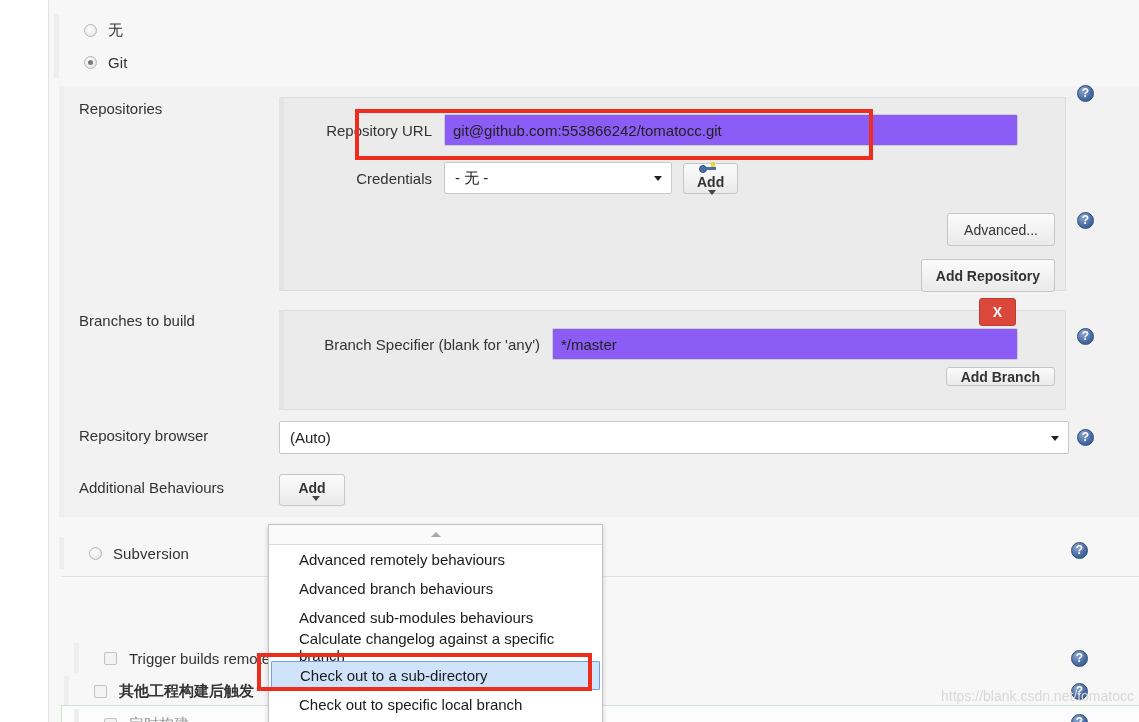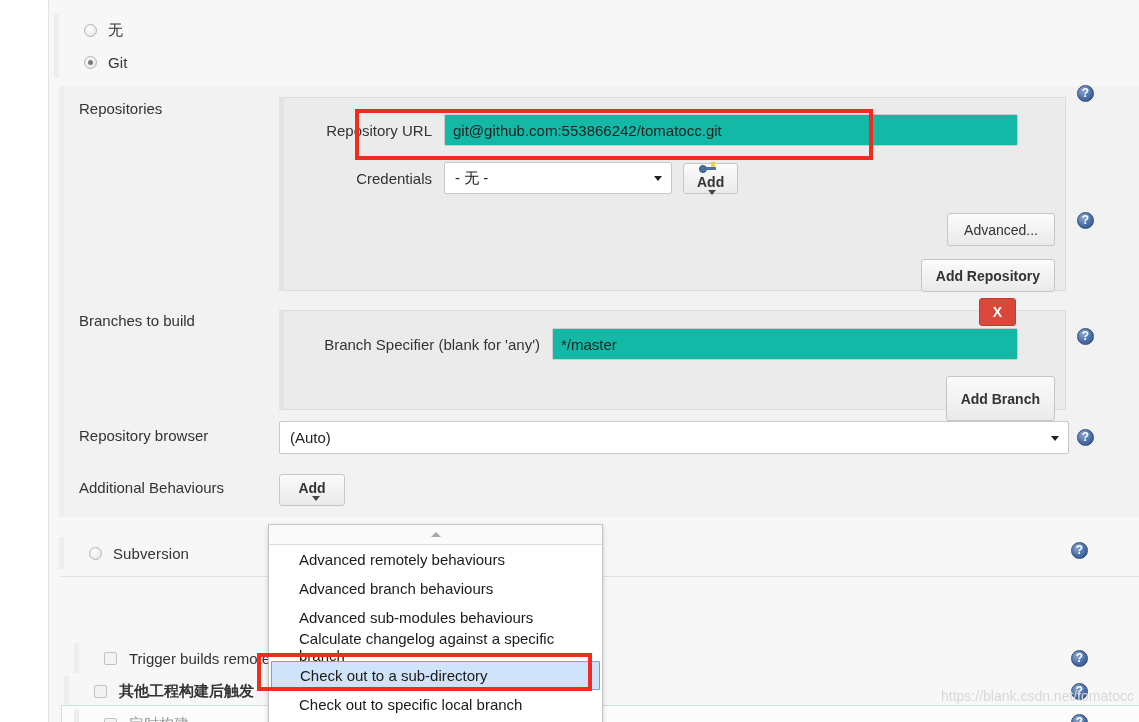--- a/index.html
+++ b/index.html
@@ -105,21 +105,21 @@
   .field-label {
     font-size: 15px;
     color: #333333;
     text-align: right;
     padding-right: 12px;
     flex: 0 0 auto;
   }
   .text-input {
     flex: 1 1 auto;
     height: 32px;
-    background: #14b8a6;
+    background: #8b5cf6;
     border: 1px solid #ccc;
     border-radius: 2px;
     font-size: 15px;
     color: #222222;
     padding: 0 8px;
     line-height: 30px;
     font-family: "Liberation Sans", sans-serif;
     outline: none;
   }
   .select-input {
@@ -389,21 +389,21 @@
       </div>
 
       <div class="setting-row" style="height:115px;">
         <div class="setting-name">Branches to build</div>
         <div class="setting-main">
           <div class="repeat-box" style="position:absolute; left:0; top:12px; width:787px; height:100px;">
             <div class="field-row" style="padding-top:17px;">
               <span class="field-label" style="width:268px;">Branch Specifier (blank for 'any')</span>
               <input class="text-input" type="text" style="width: 466px; flex: 0 0 466px;" value="*/master">
             </div>
-            <button class="btn bold" style="position:absolute; right:10px; top:65px; height:45px; padding:0 14px;">
+            <button class="btn bold" style="position:absolute; right:10px; top:56px; height:19px; padding:0 14px;">
               <span>Add Branch</span>
             </button>
           </div>
 
           <div class="del-btn" style="left:700px; top:0px;">
             <span>X</span>
           </div>
 
           <div class="help-icon" style="position:absolute; left:798px; top:30px;">
             <span>?</span>

